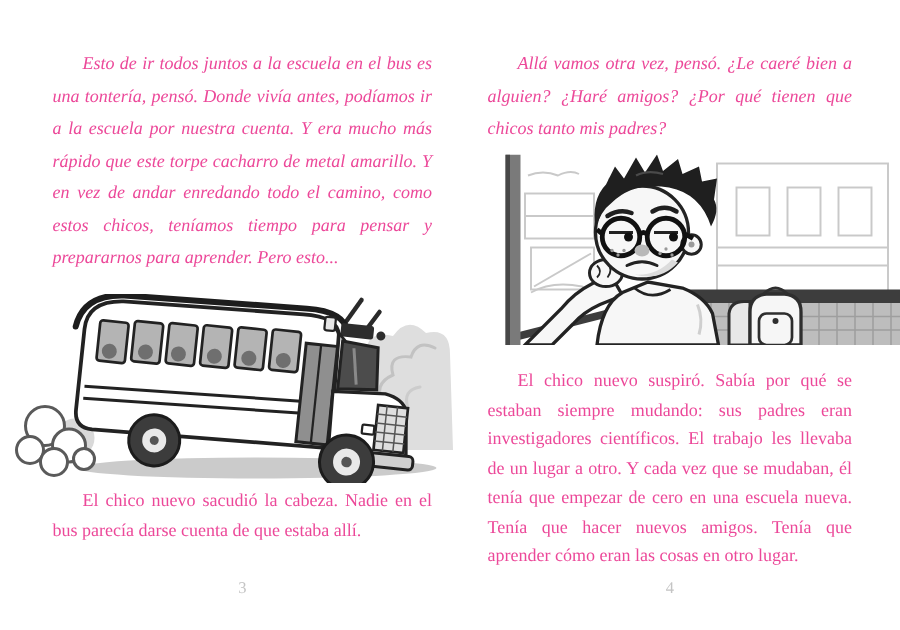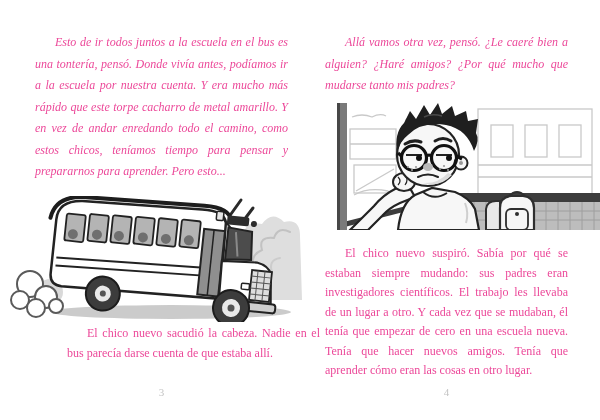--- a/index.html
+++ b/index.html
@@ -10,21 +10,21 @@
   }
   .para{
     position:absolute;
     font-size:12px;line-height:21.5px;
     text-align:justify;text-indent:20px;
     margin:0;color:#ec4899;
   }
   .thought{font-style:italic;}
   .narration{line-height:20px;}
   .thought-left{left:35px;top:32px;width:253px;}
-  .narration-left{left:35px;top:323px;width:253px;margin-left:32px;}
+  .narration-left{left:35px;top:323px;width:253px;}
   .thought-right{left:325px;top:32px;width:243px;}
   .narration-right{left:325px;top:244px;width:243px;line-height:19.5px;}
   .pagenum{
     position:absolute;top:386px;text-align:center;
     font-size:11px;color:#c4c4c4;
   }
   .pagenum-left{left:35px;width:253px;}
   .pagenum-right{left:325px;width:243px;}
   .illus{position:absolute;}
   .bus-illus{left:6px;top:196px;}
@@ -124,21 +124,21 @@
         </g>
       </g>
     </svg>
 
     <p class="para narration narration-left">El chico nuevo sacudió la cabeza. Nadie en el bus parecía darse cuenta de que estaba allí.</p>
 
     <div class="pagenum pagenum-left">3</div>
   </section>
 
   <section>
-    <p class="para thought thought-right">Allá vamos otra vez, pensó. ¿Le caeré bien a alguien? ¿Haré amigos? ¿Por qué mucho que mudarse tanto mis padres?</p>
+    <p class="para thought thought-right">Allá vamos otra vez, pensó. ¿Le caeré bien a alguien? ¿Haré amigos? ¿Por qué tienen que chicos tanto mis padres?</p>
 
     <svg class="illus boy-illus" width="272" height="127" viewBox="0 0 272 127" role="img" aria-label="glum boy with glasses resting chin on hand in bus seat, city seen through window">
 
       <g fill="none" stroke="#c9c9c9" stroke-width="1.3">
         <path d="M24,14 Q34,10 44,14 Q52,10 58,13"></path>
         <rect x="22" y="26" width="46" height="30"></rect>
         <line x1="22" y1="41" x2="68" y2="41"></line>
         <rect x="26" y="62" width="42" height="28"></rect>
         <line x1="28" y1="88" x2="66" y2="66"></line>
         <line x1="78" y1="16" x2="78" y2="94"></line>

